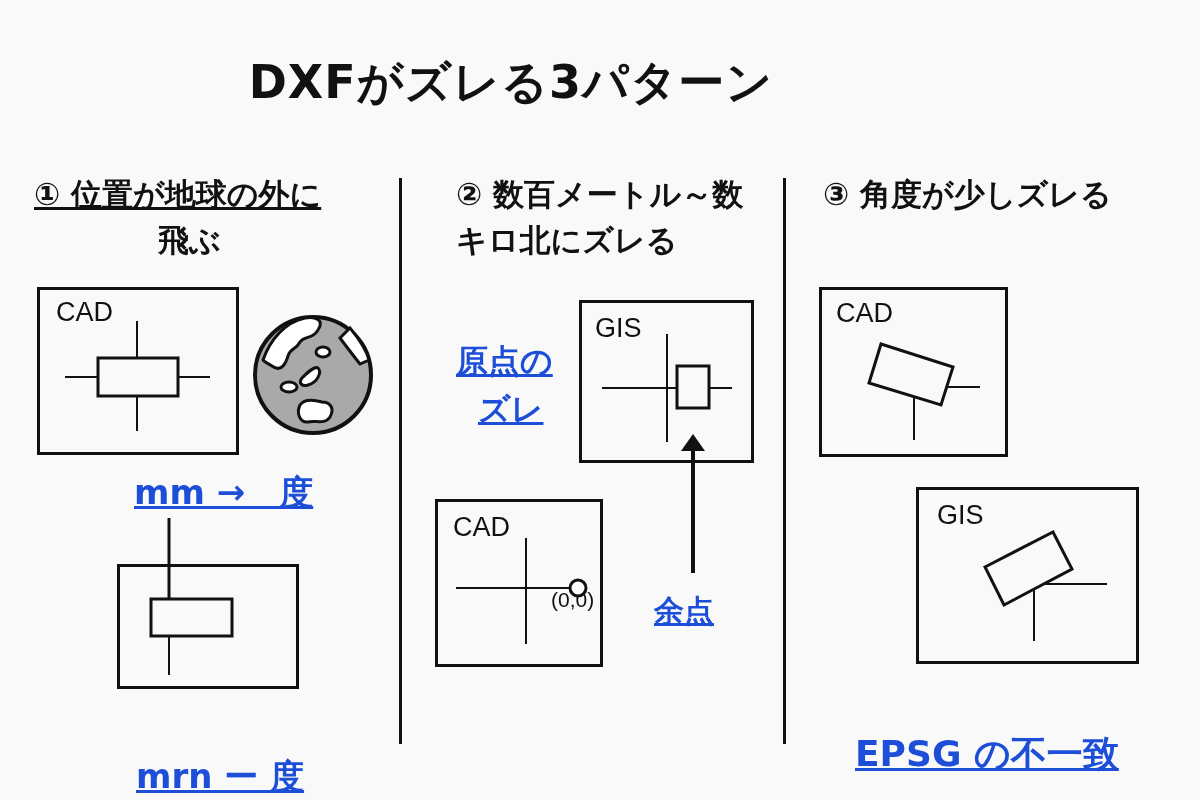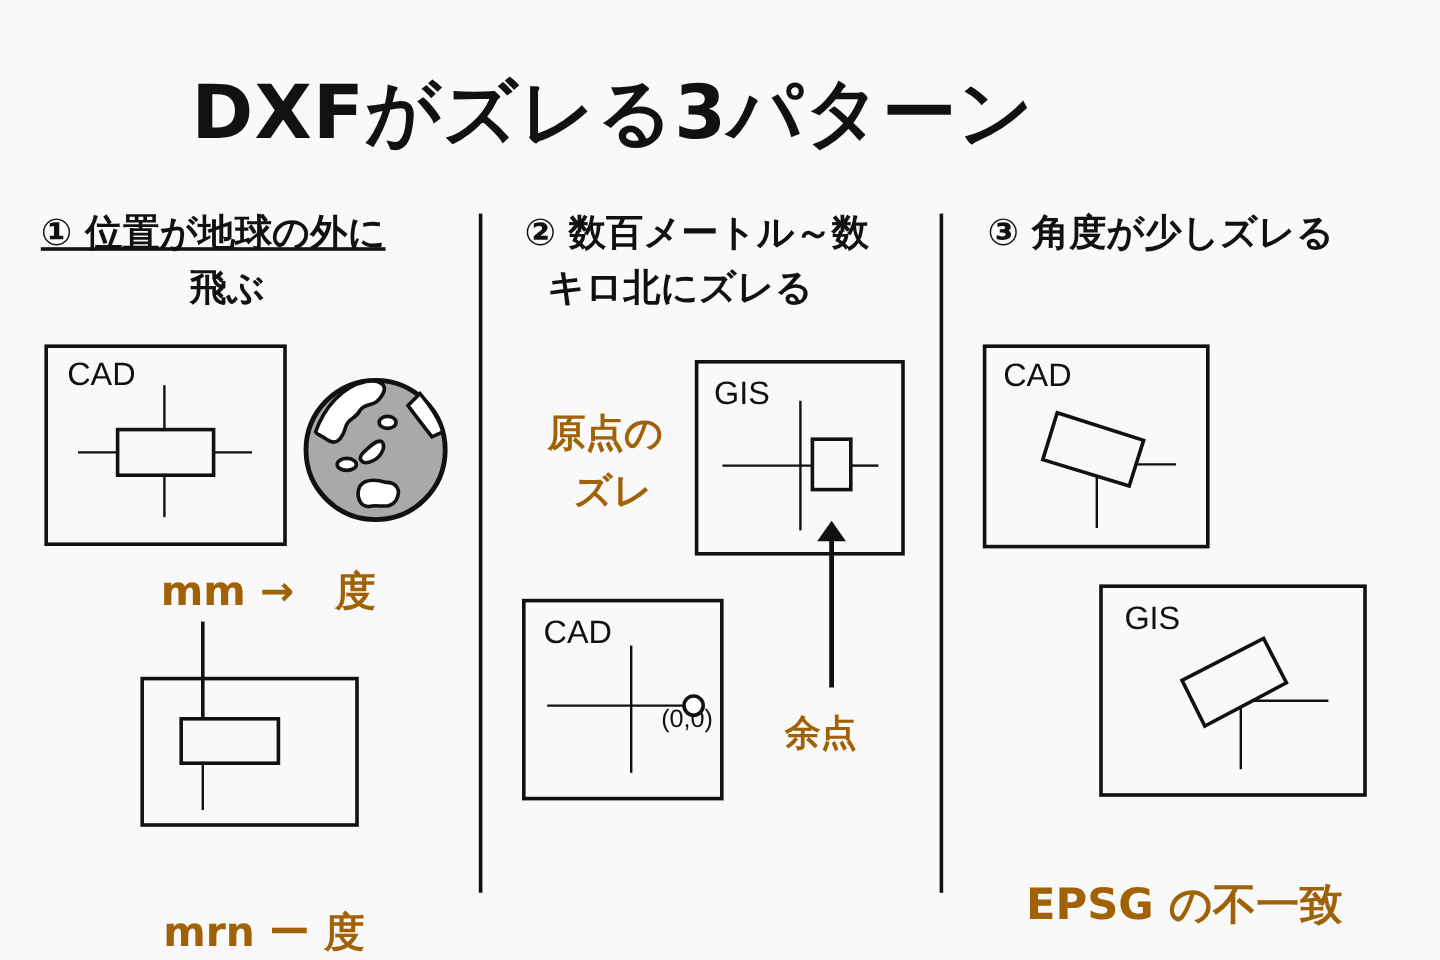--- a/index.html
+++ b/index.html
@@ -4,25 +4,25 @@
   <style>
     html, body { margin: 0; padding: 0; }
     body {
       width: 1200px; height: 800px; position: relative; overflow: hidden;
       background: #f8f9f8; color: #111;
       font-family: "DejaVu Sans", "Liberation Sans", sans-serif;
     }
     .abs { position: absolute; }
     .title {
       left: 0; top: 52px; width: 1022px; text-align: center;
-      font-size: 62px; font-weight: bold; letter-spacing: 1px; color: #111;
+      font-size: 46px; font-weight: bold; letter-spacing: 1px; color: #111;
     }
     .divider { width: 3px; background: #111; top: 178px; height: 566px; }
     .heading { font-size: 31px; font-weight: bold; line-height: 44px; color: #111; }
-    .label { font-weight: bold; color: #a16207; }
+    .label { font-weight: bold; color: #1d4ed8; text-decoration: underline; }
     .box { border: 3px solid #111; box-sizing: border-box; background: transparent; }
     .boxlabel { font-size: 27px; font-family: "Liberation Sans", sans-serif; color: #111; }
     svg { position: absolute; left: 0; top: 0; }
   </style>
 </head>
 <body>
 
 <div class="abs title">DXFがズレる3パターン</div>
 
 <div class="abs divider" style="left:399px;"></div>
@@ -63,21 +63,21 @@
   </svg>
 
   <div class="abs label" style="left:134px; top:470px; font-size:34px; white-space:pre;text-align:right;">mm →　度</div>
 
   <div class="abs box" style="left:117px; top:564px; width:182px; height:125px;"></div>
 
   <div class="abs label" style="left:136px; top:706px; font-size:34px;margin-top:48px;">mrn ー 度</div>
 </div>
 
 <div>
-  <div class="abs heading" style="left:437px; top:172px;">② 数百メートル～数</div>
+  <div class="abs heading" style="left:456px; top:172px;">② 数百メートル～数</div>
   <div class="abs heading" style="left:456px; top:218px;">キロ北にズレる</div>
 
   <div class="abs label" style="left:456px; top:340px; font-size:32px;">原点の</div>
   <div class="abs label" style="left:478px; top:388px; font-size:32px;">ズレ</div>
 
   <div class="abs box" style="left:579px; top:300px; width:175px; height:163px;"></div>
   <div class="abs boxlabel" style="left:595px; top:313px;">GIS</div>
 
   <div class="abs box" style="left:435px; top:499px; width:168px; height:168px;"></div>
   <div class="abs boxlabel" style="left:453px; top:512px;">CAD</div>

